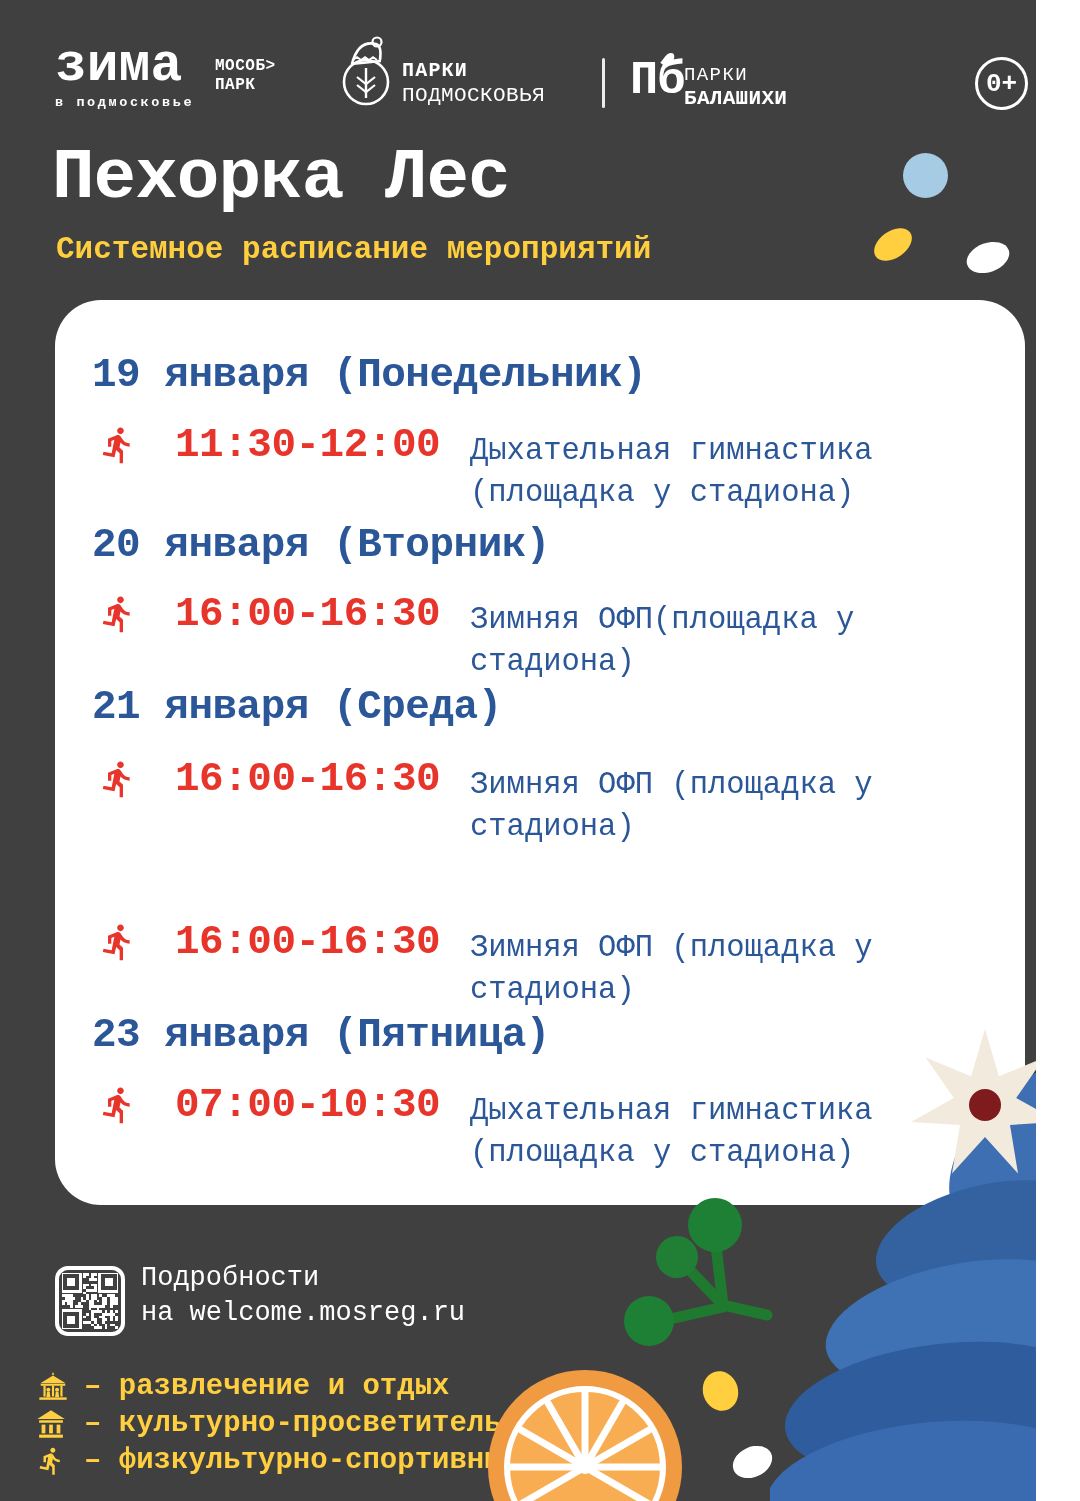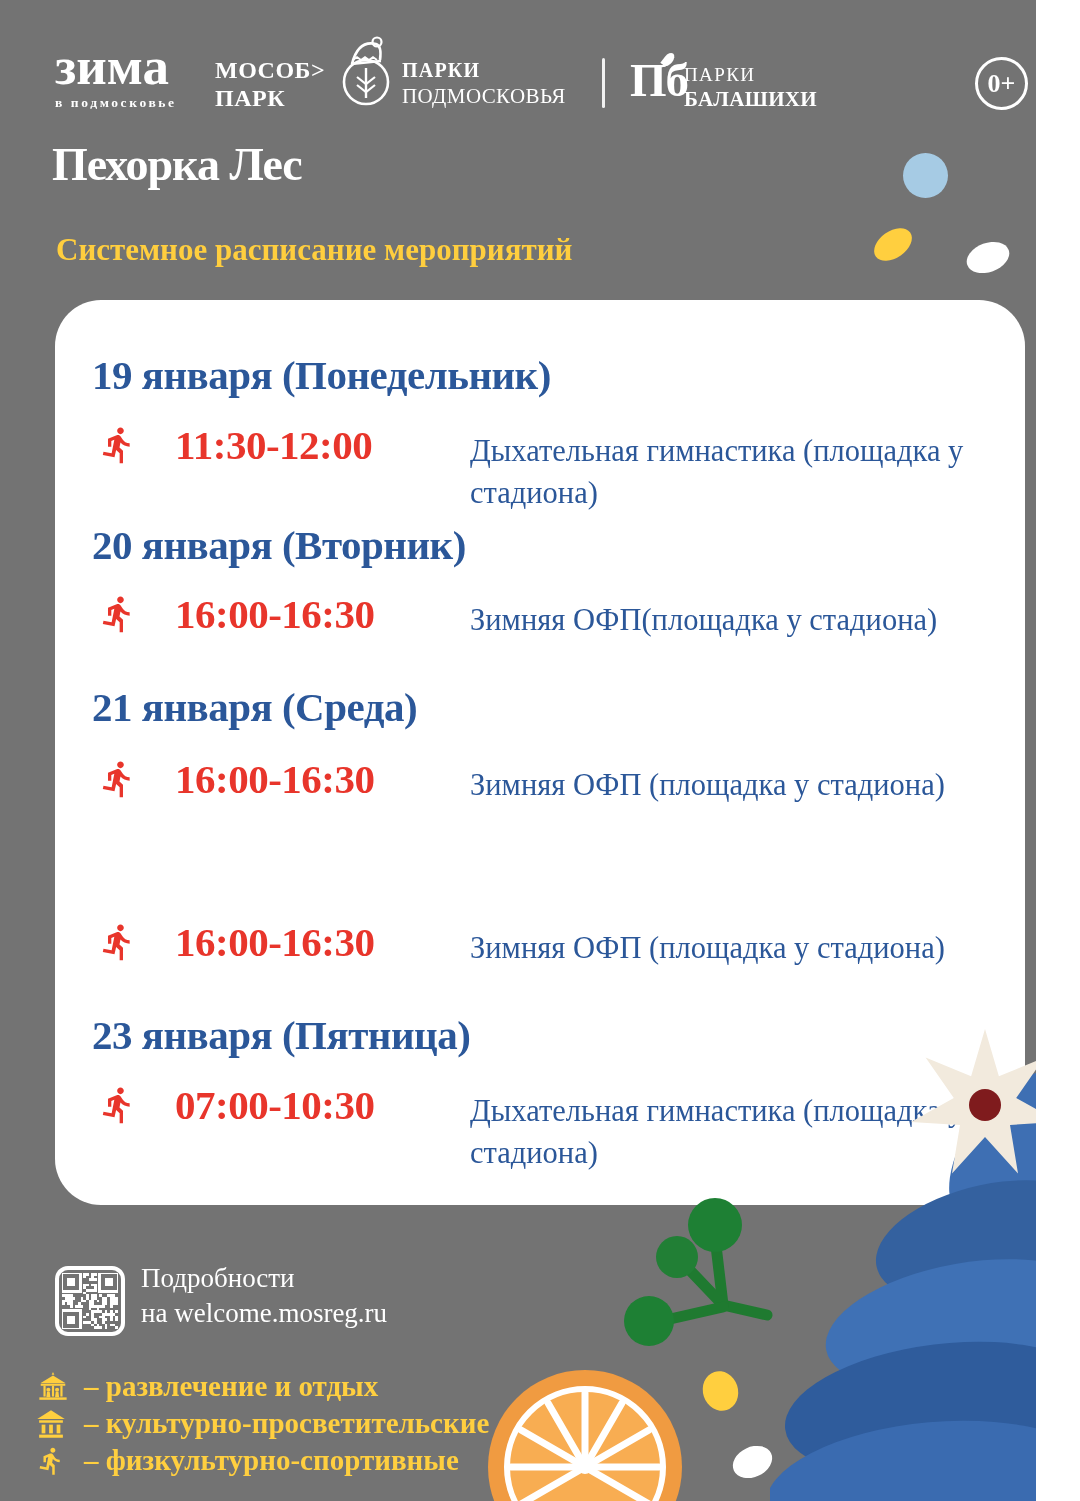--- a/index.html
+++ b/index.html
@@ -1,48 +1,48 @@
 <!DOCTYPE html>
 <html><head>
 <meta charset="utf-8">
 <style>
   html,body{margin:0;padding:0;}
   .page{
     position:relative; width:1036px; height:1501px;
-    background:#737373; overflow:hidden;
-    font-family:Liberation Serif, serif;
+    background:#404040; overflow:hidden;
+    font-family:Liberation Mono, monospace;
     -webkit-font-smoothing:antialiased;
   }
   .abs{position:absolute;}
 
   
   .zima{left:55px; top:46px; color:#fff;}
   .zima-title{font-size:53px; font-weight:800; line-height:0.78; letter-spacing:0px;}
   .zima-sub{font-size:13.5px; font-weight:700; letter-spacing:2.6px; margin-top:8px;text-align:right;}
 
-  .mosob{left:215px; top:57px; color:#fff; font-size:24px; font-weight:700; line-height:1.16; letter-spacing:0.5px;}
+  .mosob{left:215px; top:57px; color:#fff; font-size:16px; font-weight:700; line-height:1.16; letter-spacing:0.5px;}
 
   .ppark-icon{left:336px; top:34px;}
   .ppark-text{left:402px; top:59px; color:#fff;}
   .ppark-l1{font-size:20px; font-weight:700; letter-spacing:1.2px;}
   .ppark-l2{font-size:21px; font-weight:400; letter-spacing:0.4px; margin-top:2px;}
 
   .logo-divider{left:602px; top:58px; width:3px; height:50px; background:rgba(255,255,255,0.9); border-radius:2px;}
 
   .pb-logo{left:630px; top:57px; color:#fff; font-size:47px; font-weight:800; line-height:1; letter-spacing:-1px;}
   .pb-leaf{left:664px; top:52px; width:9px; height:15px; background:#fff; border-radius:60% 60% 60% 0; transform:rotate(38deg);}
   .pbal-text{left:684px; top:64px; color:#fff;}
   .pbal-l1{font-size:19px; font-weight:400; letter-spacing:1.4px;}
   .pbal-l2{font-size:21px; font-weight:700; letter-spacing:0.3px; margin-top:1px;}
 
   .age-badge{left:975px; top:57px; width:47px; height:47px; border:3.5px solid #fff; border-radius:50%;
     color:#fff; font-size:26px; font-weight:600; display:flex; align-items:center; justify-content:center;}
 
   
-  .page-title{left:52px; top:138px; color:#fff; font-size:46px; font-weight:800; letter-spacing:-1px;text-align:right;}
+  .page-title{left:52px; top:138px; color:#fff; font-size:71px; font-weight:800; letter-spacing:-1px;text-align:right;}
   .page-subtitle{left:56px; top:232px; color:#FFCE3E; font-size:31px; font-weight:600;}
 
   
   .card{left:55px; top:300px; width:970px; height:905px; background:#fff; border-radius:46px; z-index:1;}
   .day-heading{position:absolute; left:37px; color:#2B5799; font-size:41px; font-weight:800; line-height:1; letter-spacing:-0.5px; white-space:nowrap;}
   .event-row{position:absolute; left:43px; right:38px; display:grid; grid-template-columns:77px 295px auto; align-items:start;}
   .event-icon{width:40px; height:40px; margin-top:0px;}
   .event-icon svg{width:40px; height:40px; fill:#E8352B;}
   .event-time{color:#E8352B; font-size:41px; font-weight:800; line-height:1; letter-spacing:-0.5px; white-space:nowrap;}
   .event-name{color:#2B5799; font-size:30.5px; line-height:1.37; margin-top:6px;}

